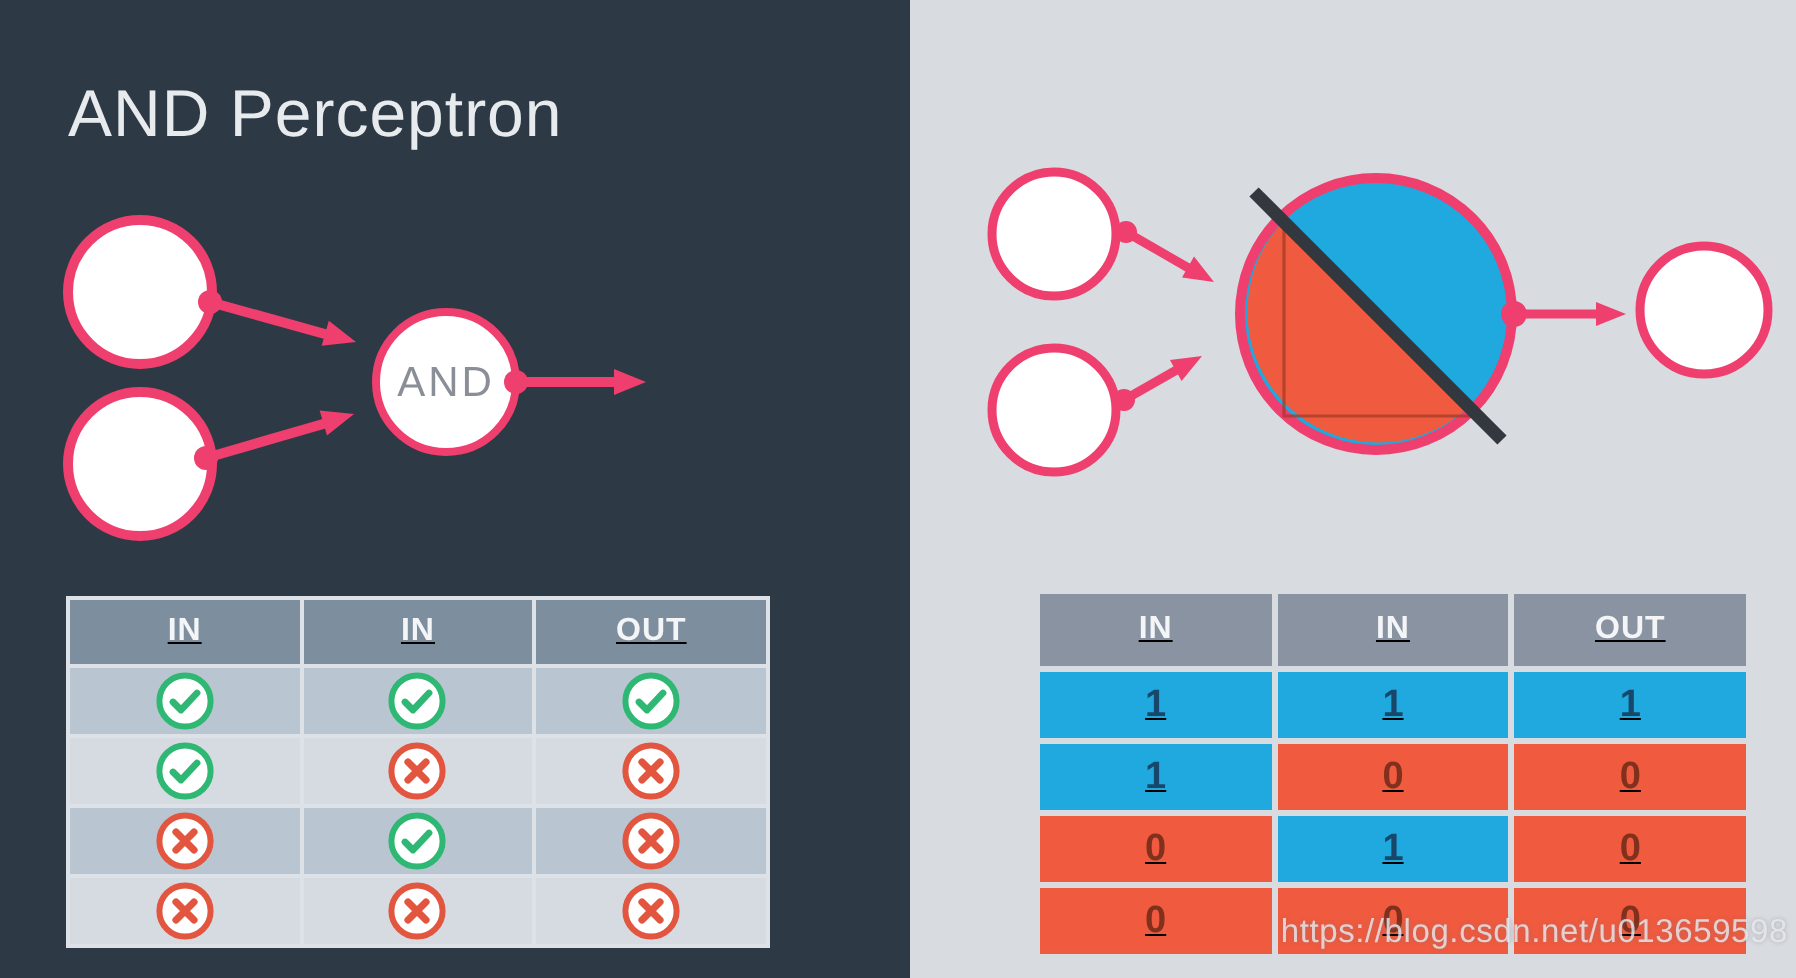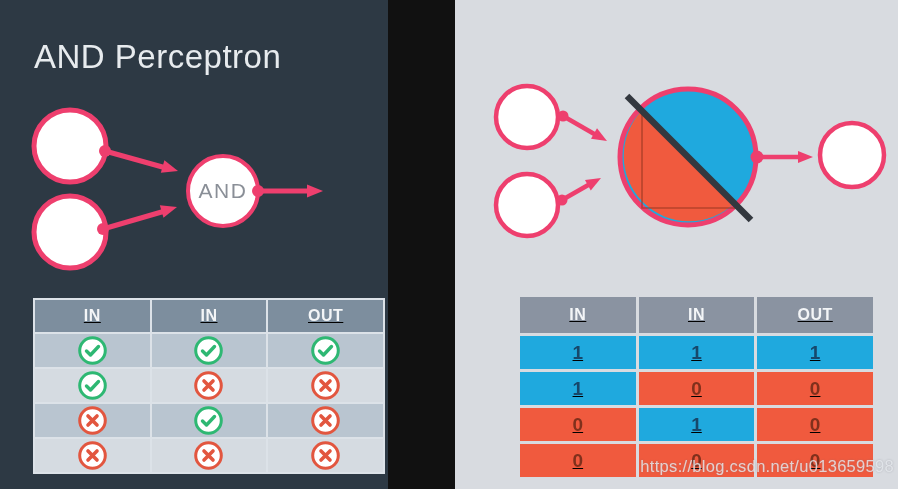--- a/index.html
+++ b/index.html
@@ -4,21 +4,21 @@
 <style>
   :root{
     --pink:#EE3F6E; --blue:#1FA9DE; --orange:#F05A3E;
     --green:#2EB873; --red:#E2563F;
     --dark_bg:#2D3944; --light_bg:#D8DBE0;
   }
   *{ box-sizing:border-box; margin:0; padding:0; }
   body{ font-family:"Liberation Sans",sans-serif; background:#111; }
   .page{ position:relative; width:898px; height:489px; overflow:hidden; }
   .half{ position:absolute; top:0; height:489px; }
-  .half.left{ left:0; width:388px; background:var(--dark_bg); }
+  .half.left{ left:0; width:455px; background:var(--dark_bg); }
   .half.right{ left:455px; width:443px; background:var(--light_bg); }
   .diag{ position:absolute; left:0; top:0; }
 
   .title{ position:absolute; left:34px; top:38px; font-size:33px; font-weight:300;
           color:#E7EBEE; letter-spacing:0.5px; }
 
   
   .node{ fill:#ffffff; stroke:var(--pink); }
   .arrow{ stroke:var(--pink); fill:none; }
   .ahead,.adot{ fill:var(--pink); stroke:none; }

